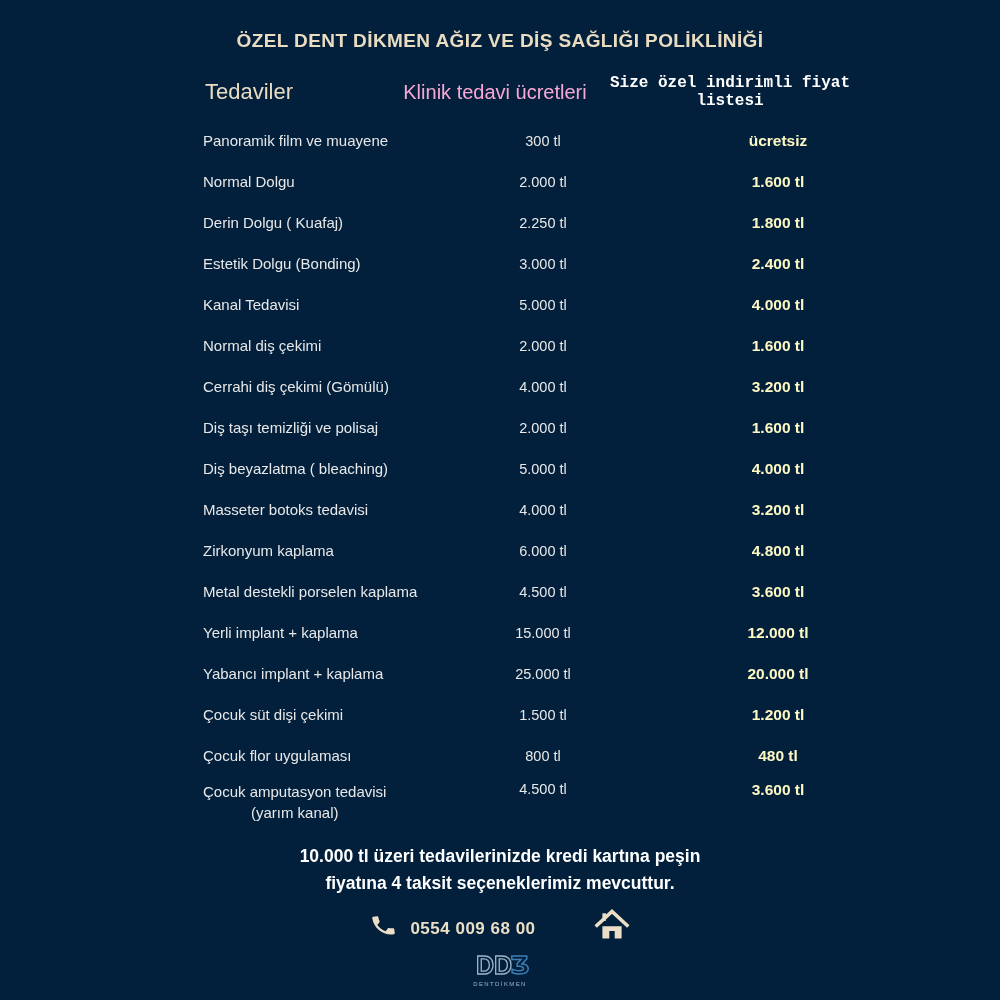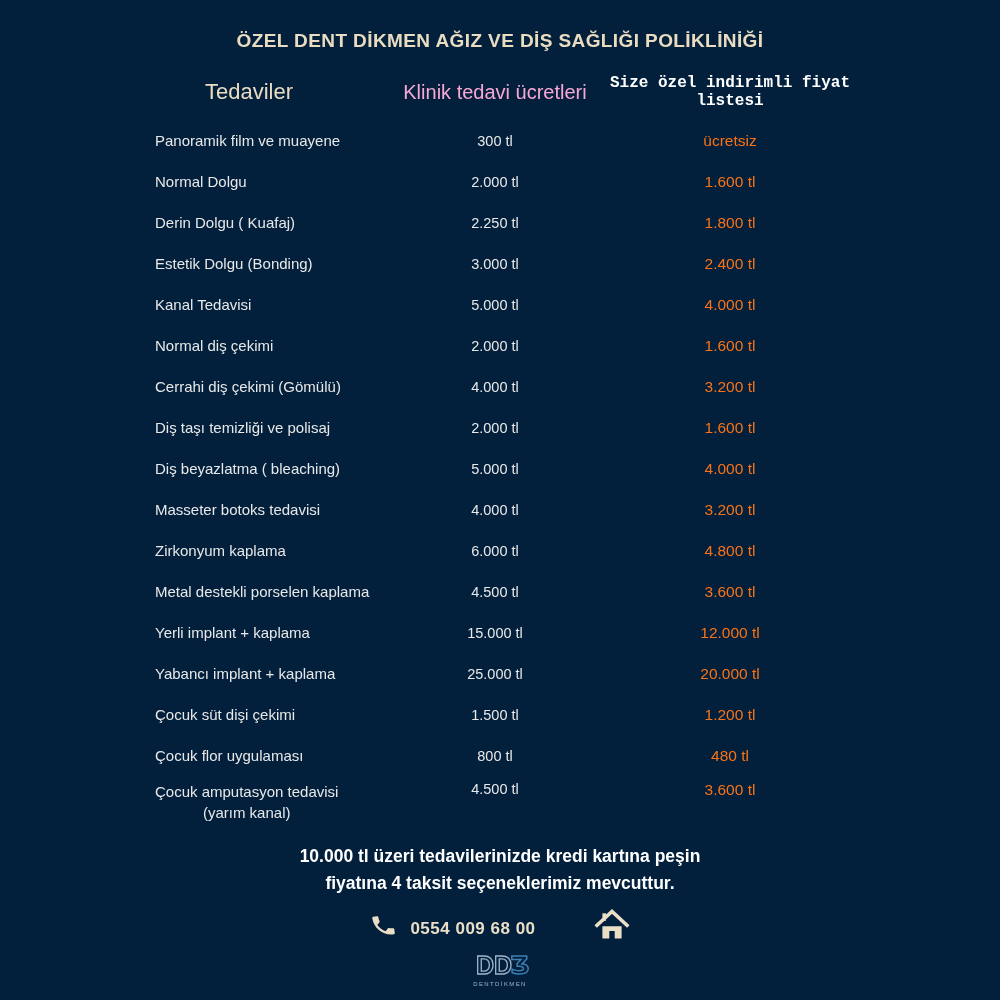--- a/index.html
+++ b/index.html
@@ -12,25 +12,25 @@
   .title{
     margin:0;padding-top:30px;text-align:center;
     font-size:19px;font-weight:bold;color:#e9dcc1;letter-spacing:.4px;
   }
   .thead,.row{display:grid;grid-template-columns:390px 210px 260px;}
   .thead{margin-top:22px;align-items:center;}
   .th-name{padding-left:205px;font-size:22px;color:#e9dcc1;}
   .th-clinic{text-align:center;font-size:20px;color:#f9a8d4;}
   .th-discount{text-align:center;font-size:16px;font-weight:bold;color:#ffffff;font-family:Liberation Mono, monospace;}
   .tbody{margin-top:10px;}
-  .row{height:41px;align-items:center;}
+  .row{height:41px;align-items:center;padding-left:48px;}
   .row.tall{height:54px;align-items:flex-start;padding-top:5px;}
   .cell.name{padding-left:155px;color:#e8e8e8;font-size:15px;}
   .cell.clinic{text-align:center;color:#e8e8e8;font-size:14.5px;}
-  .cell.discount{text-align:center;color:#f97316;font-size:15.5px;font-weight:normal;}
+  .cell.discount{text-align:center;color:#fef9c3;font-size:15.5px;font-weight:bold;}
   .name-block{display:inline-block;text-align:center;line-height:21px;}
   .note{margin-top:8px;text-align:center;color:#ffffff;font-weight:bold;font-size:17.5px;line-height:27px;}
   .contact{display:flex;justify-content:center;align-items:center;gap:58px;margin-top:10px;}
   .phone{display:flex;align-items:flex-end;gap:13px;color:#eadfc6;font-weight:bold;font-size:17px;letter-spacing:.5px;}
   .address{display:flex;align-items:center;gap:13px;}
   .addr-lines{color:#eadfc6;font-weight:bold;font-size:12.5px;line-height:13.5px;letter-spacing:.3px;}
   .logo{margin-top:6px;text-align:center;}
   .logo-text{font-size:6px;color:#9db4c9;letter-spacing:1.4px;margin-top:0;}
   svg{display:block;}
 </style>

